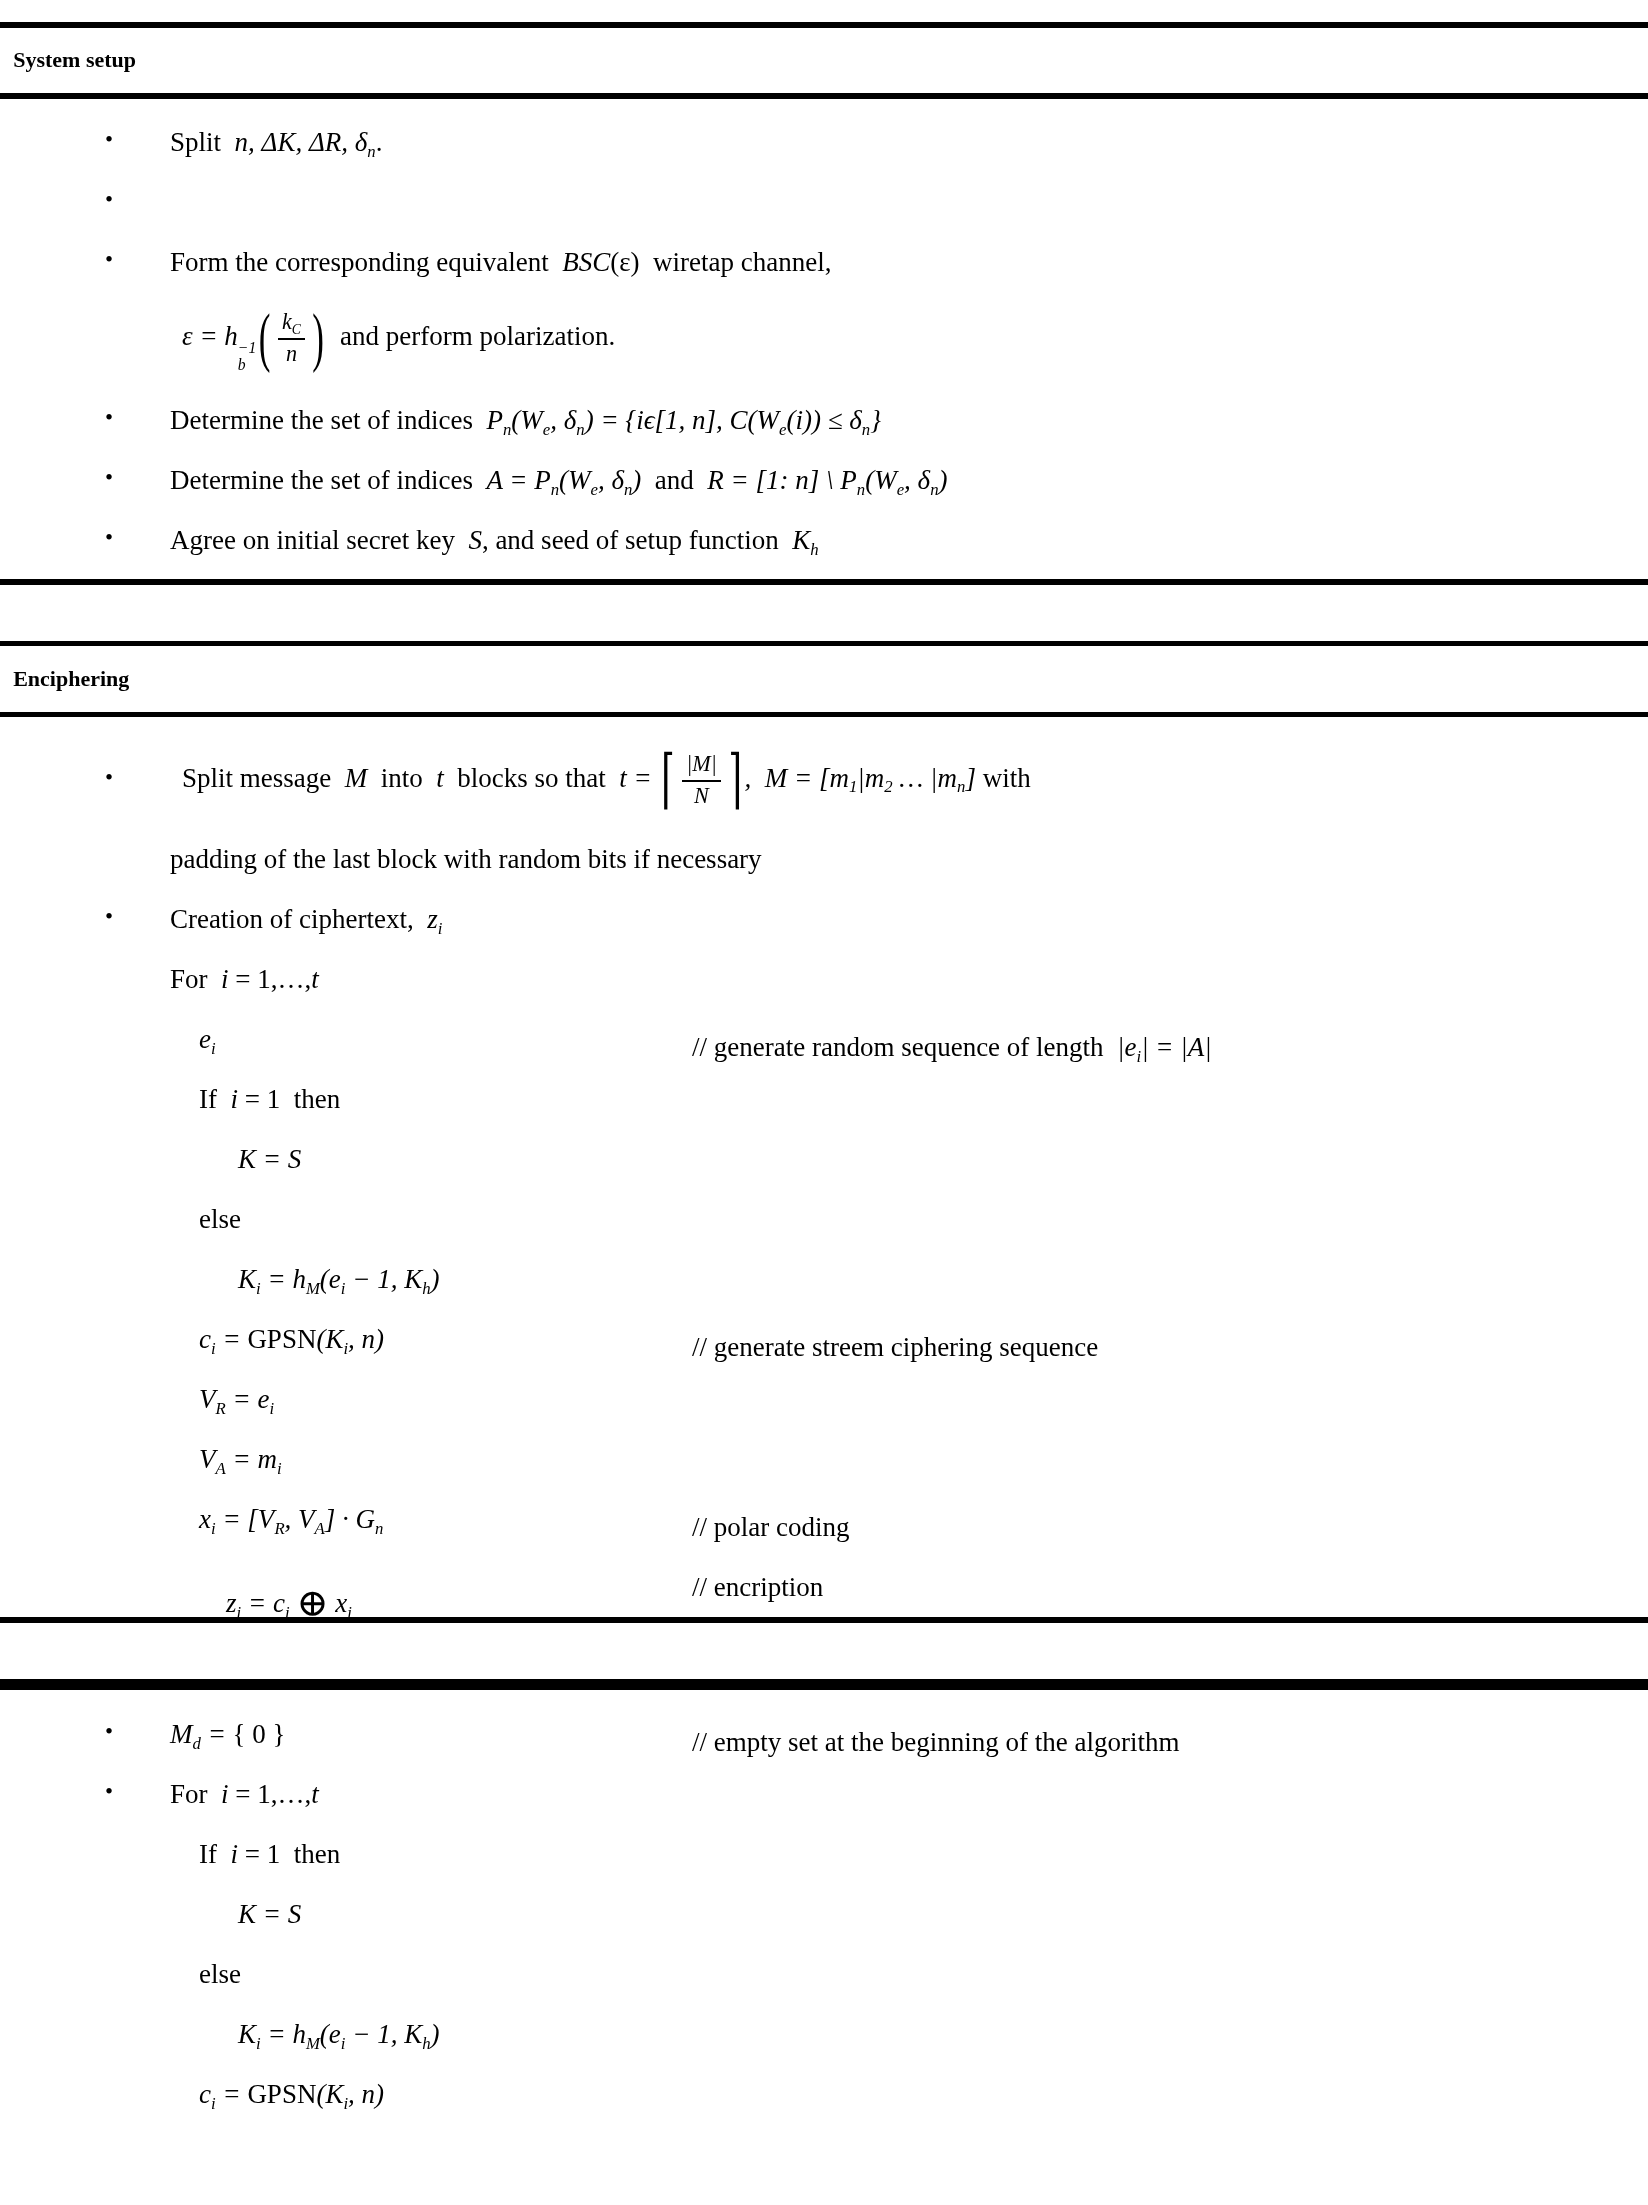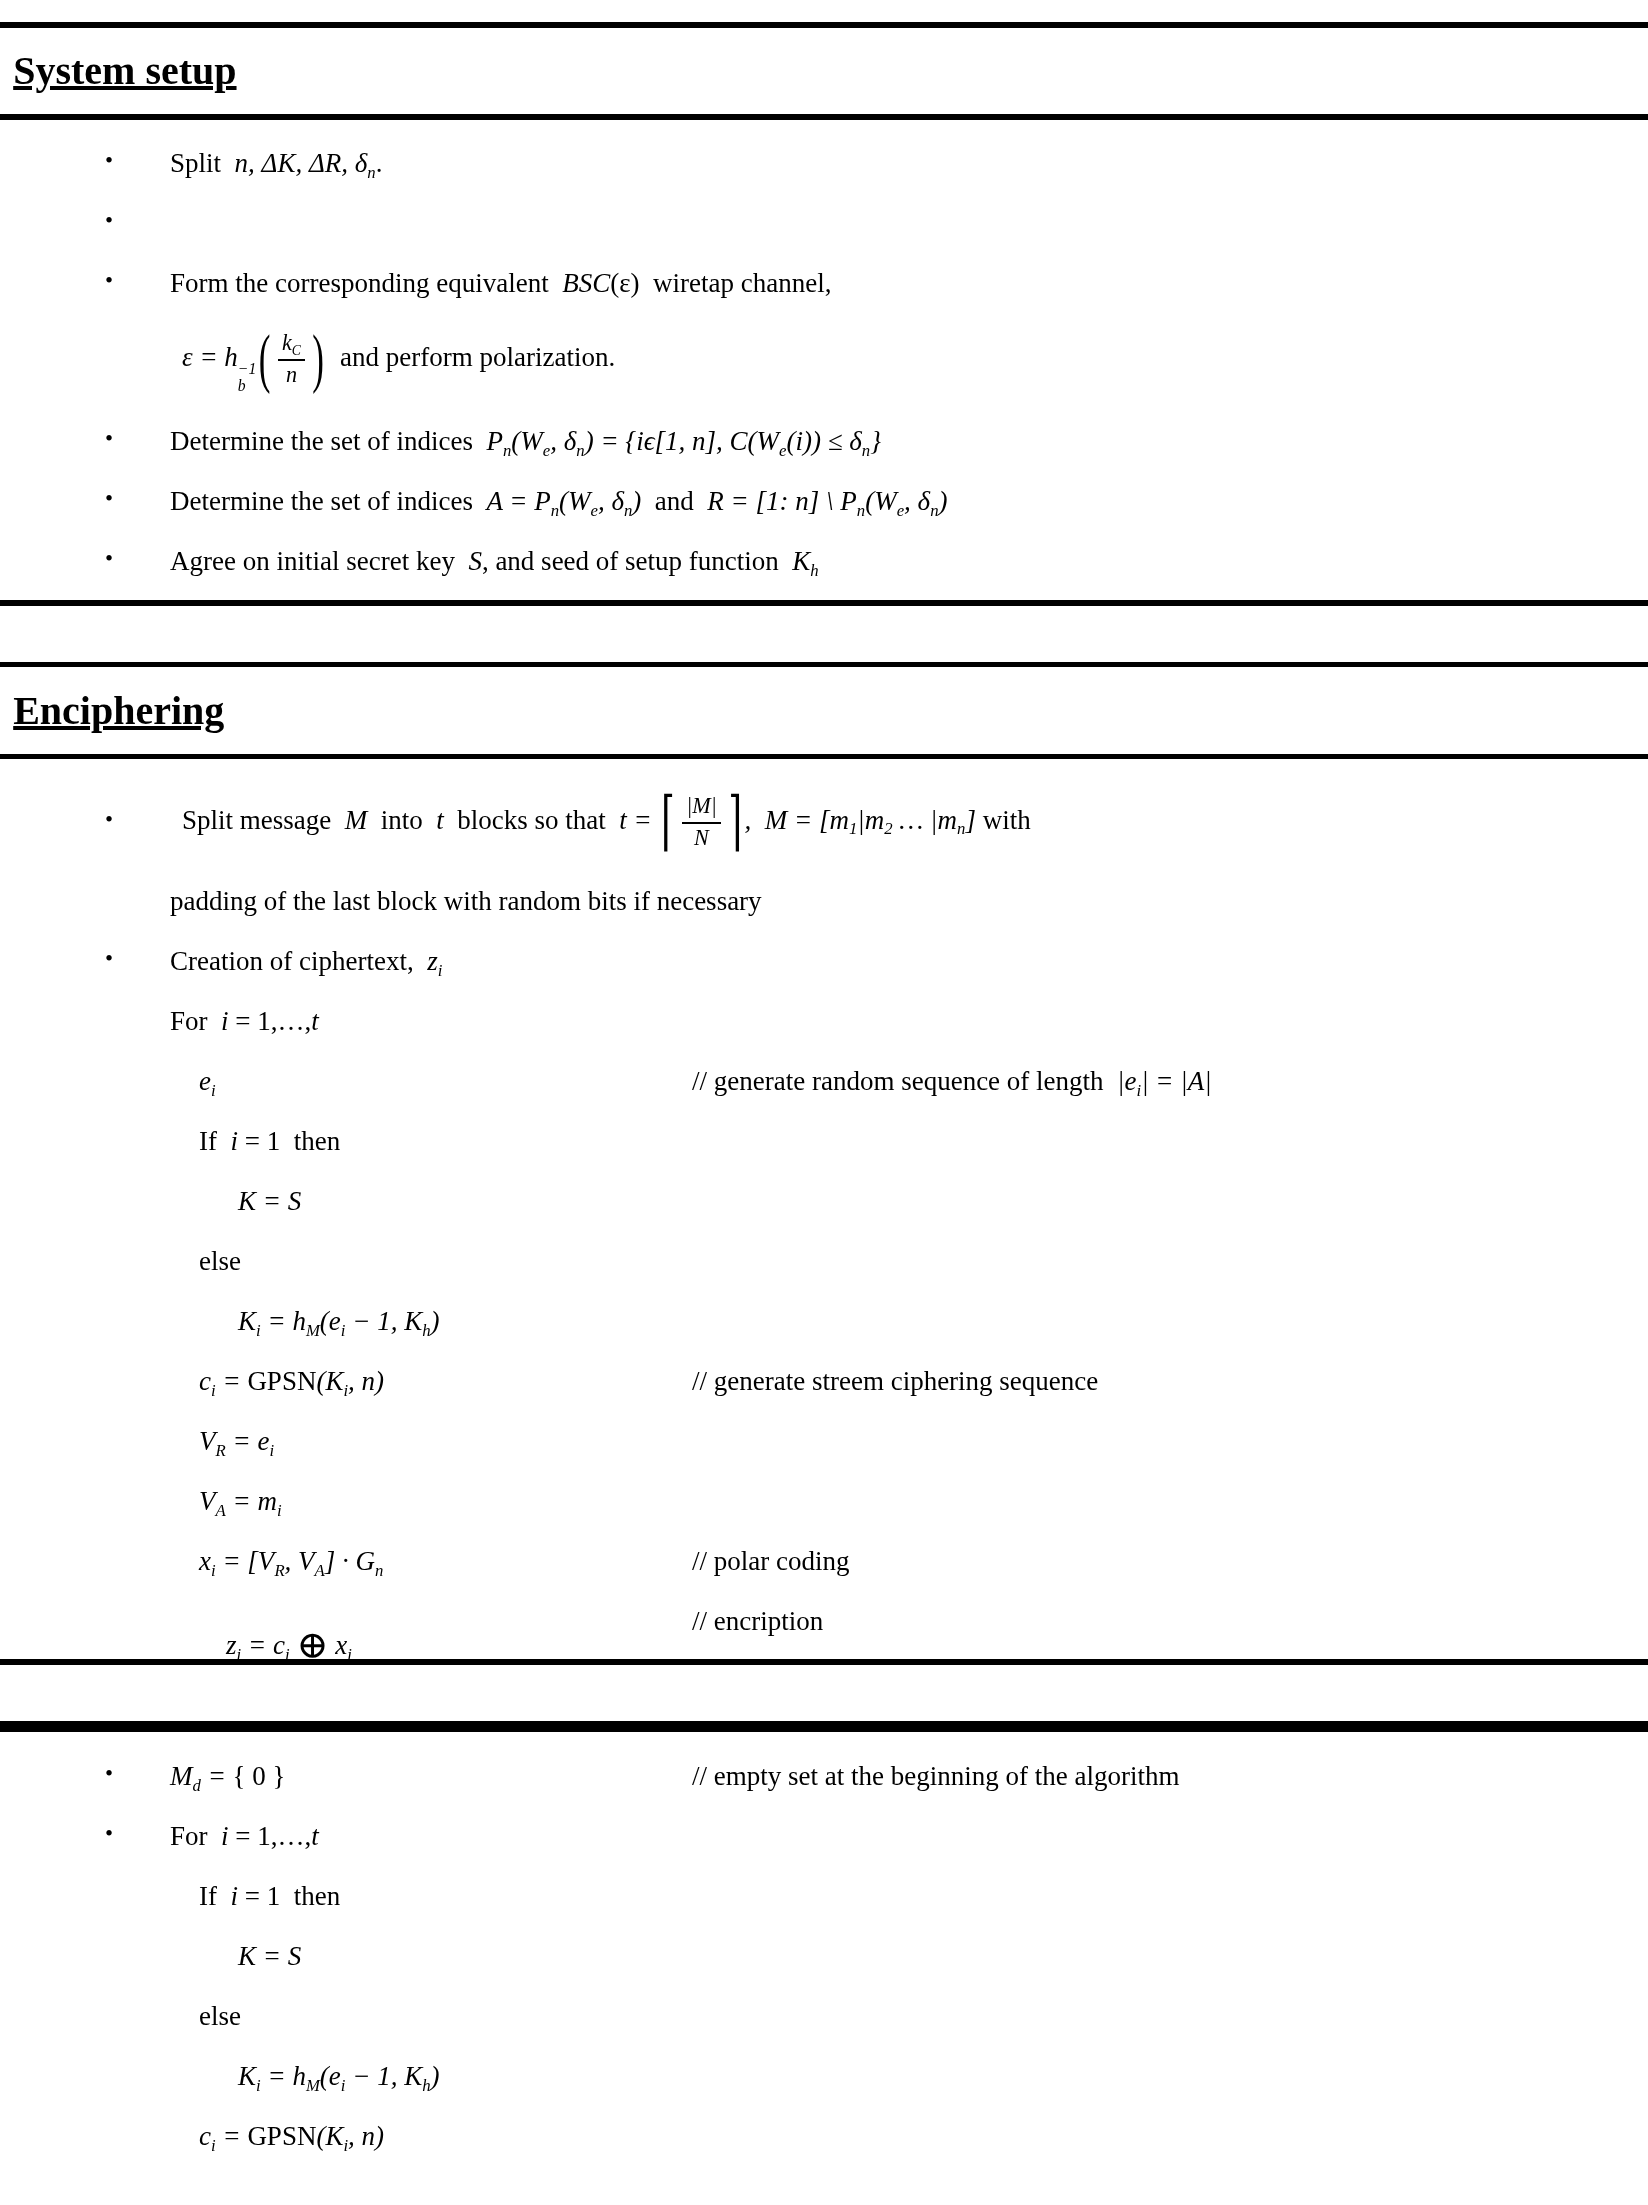--- a/index.html
+++ b/index.html
@@ -11,23 +11,22 @@
     background:#ffffff;
     color:#000000;
     font-family:"Liberation Serif","DejaVu Serif",serif;
     font-size:27px;
     overflow:hidden;
   }
   .rule{height:5.7px;background:#000;}
   .section-gap{height:56px;}
   .section-header{
     padding:19.4px 0 20px 13.2px;
-    font-size:40px;
+    font-size:22px;
     font-weight:700;
-    text-decoration:underline;
   }
   .lines{padding:11.5px 0 10.6px 0;}
   .line{
     position:relative;
     height:60px;
     line-height:60px;
     white-space:nowrap;
   }
   .line.tall{height:98px;line-height:98px;padding-left:12px;}
   .bullet{
@@ -38,21 +37,21 @@
     display:inline-block;
     vertical-align:middle;
     line-height:1.25;
     white-space:pre;
   }
   .indent-0 .content{margin-left:170px;}
   .indent-1 .content{margin-left:199px;}
   .indent-2 .content{margin-left:238px;}
   .indent-3 .content{margin-left:226px;margin-top:40px;}
   .comment{
-    position:absolute;left:692px;top:0;
+    position:absolute;left:692px;top:8px;
     white-space:pre;
     line-height:inherit;
   }
   .comment .inner{display:inline-block;vertical-align:middle;line-height:1.25;white-space:pre;}
   .mi{font-style:italic;}
   .rm{font-style:normal;}
   sub.mi,sup.mi{font-size:0.62em;font-style:italic;}
   sub.mi{vertical-align:-0.35em;line-height:0;}
   .stk{
     display:inline-flex;flex-direction:column;align-items:flex-start;

